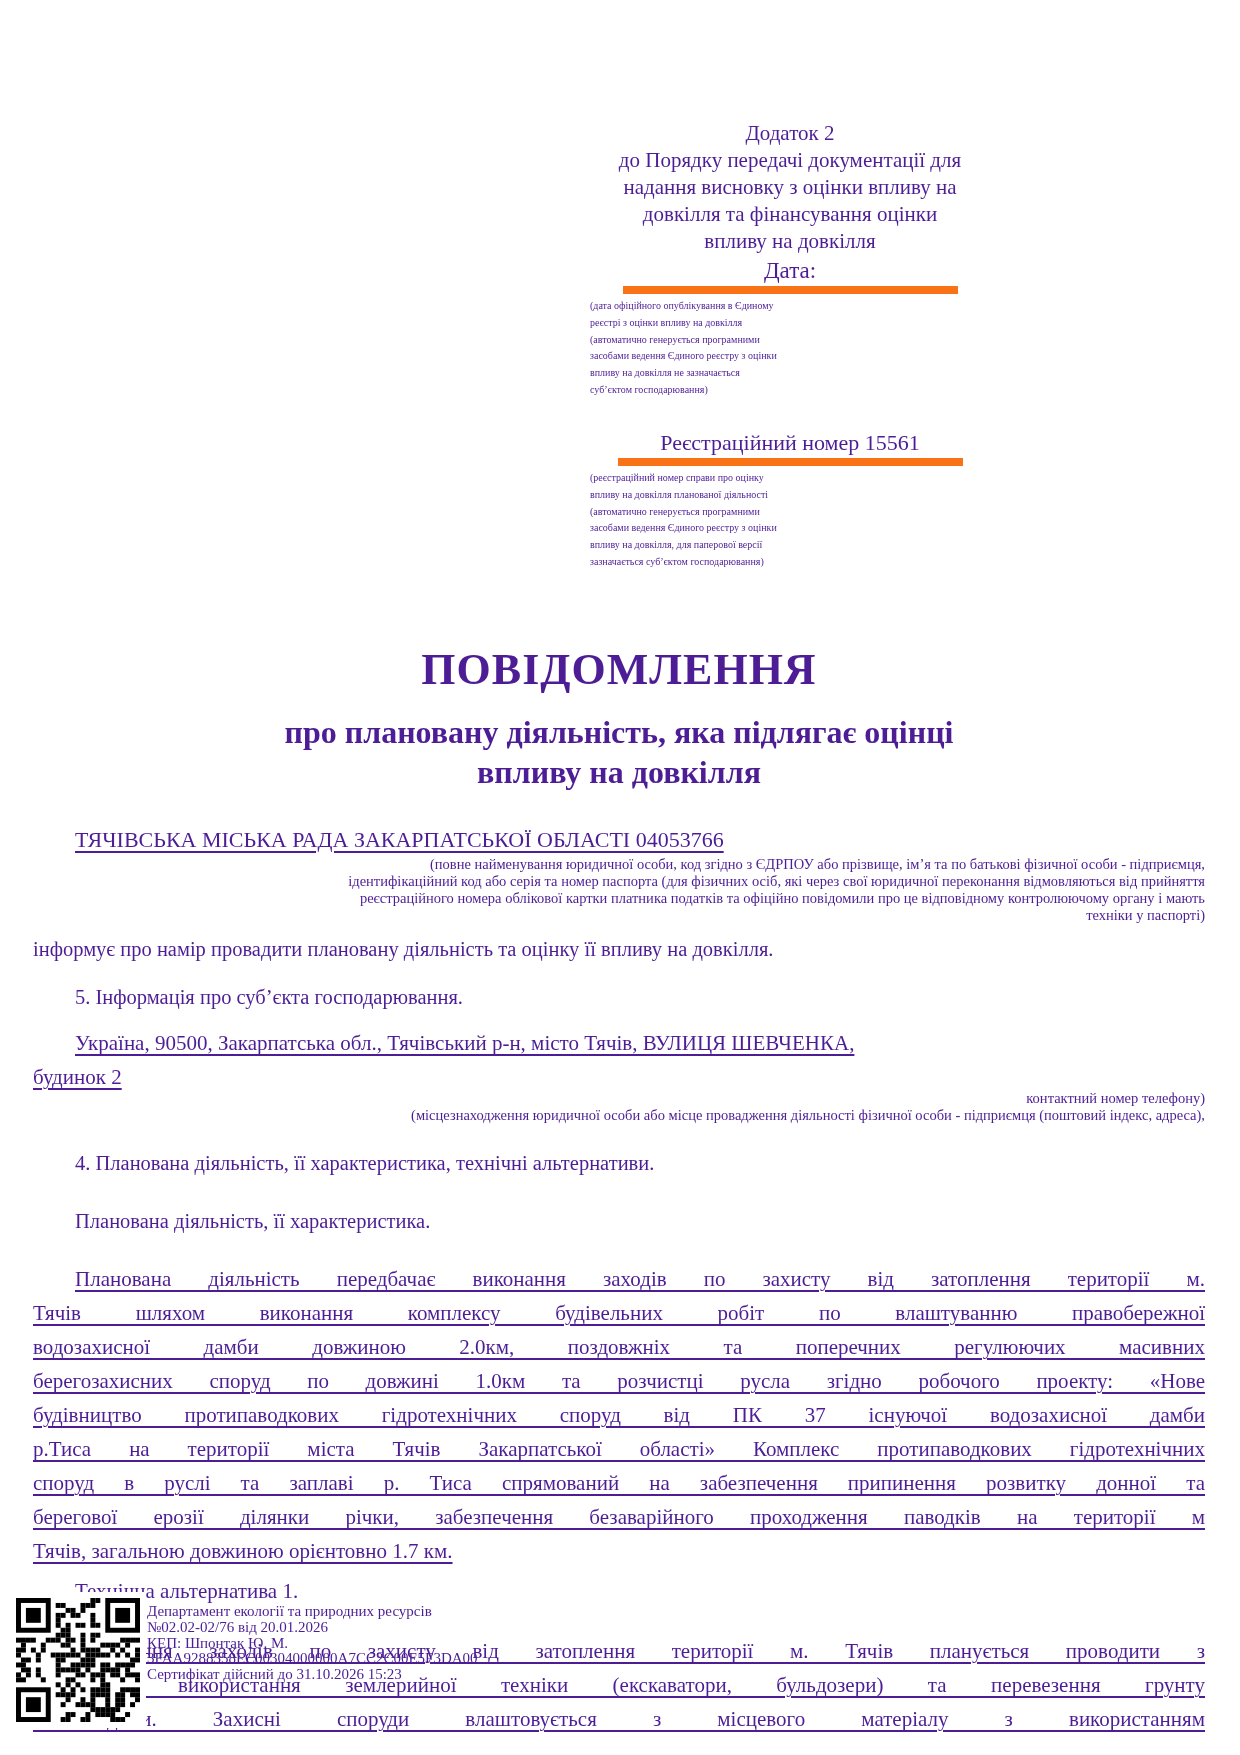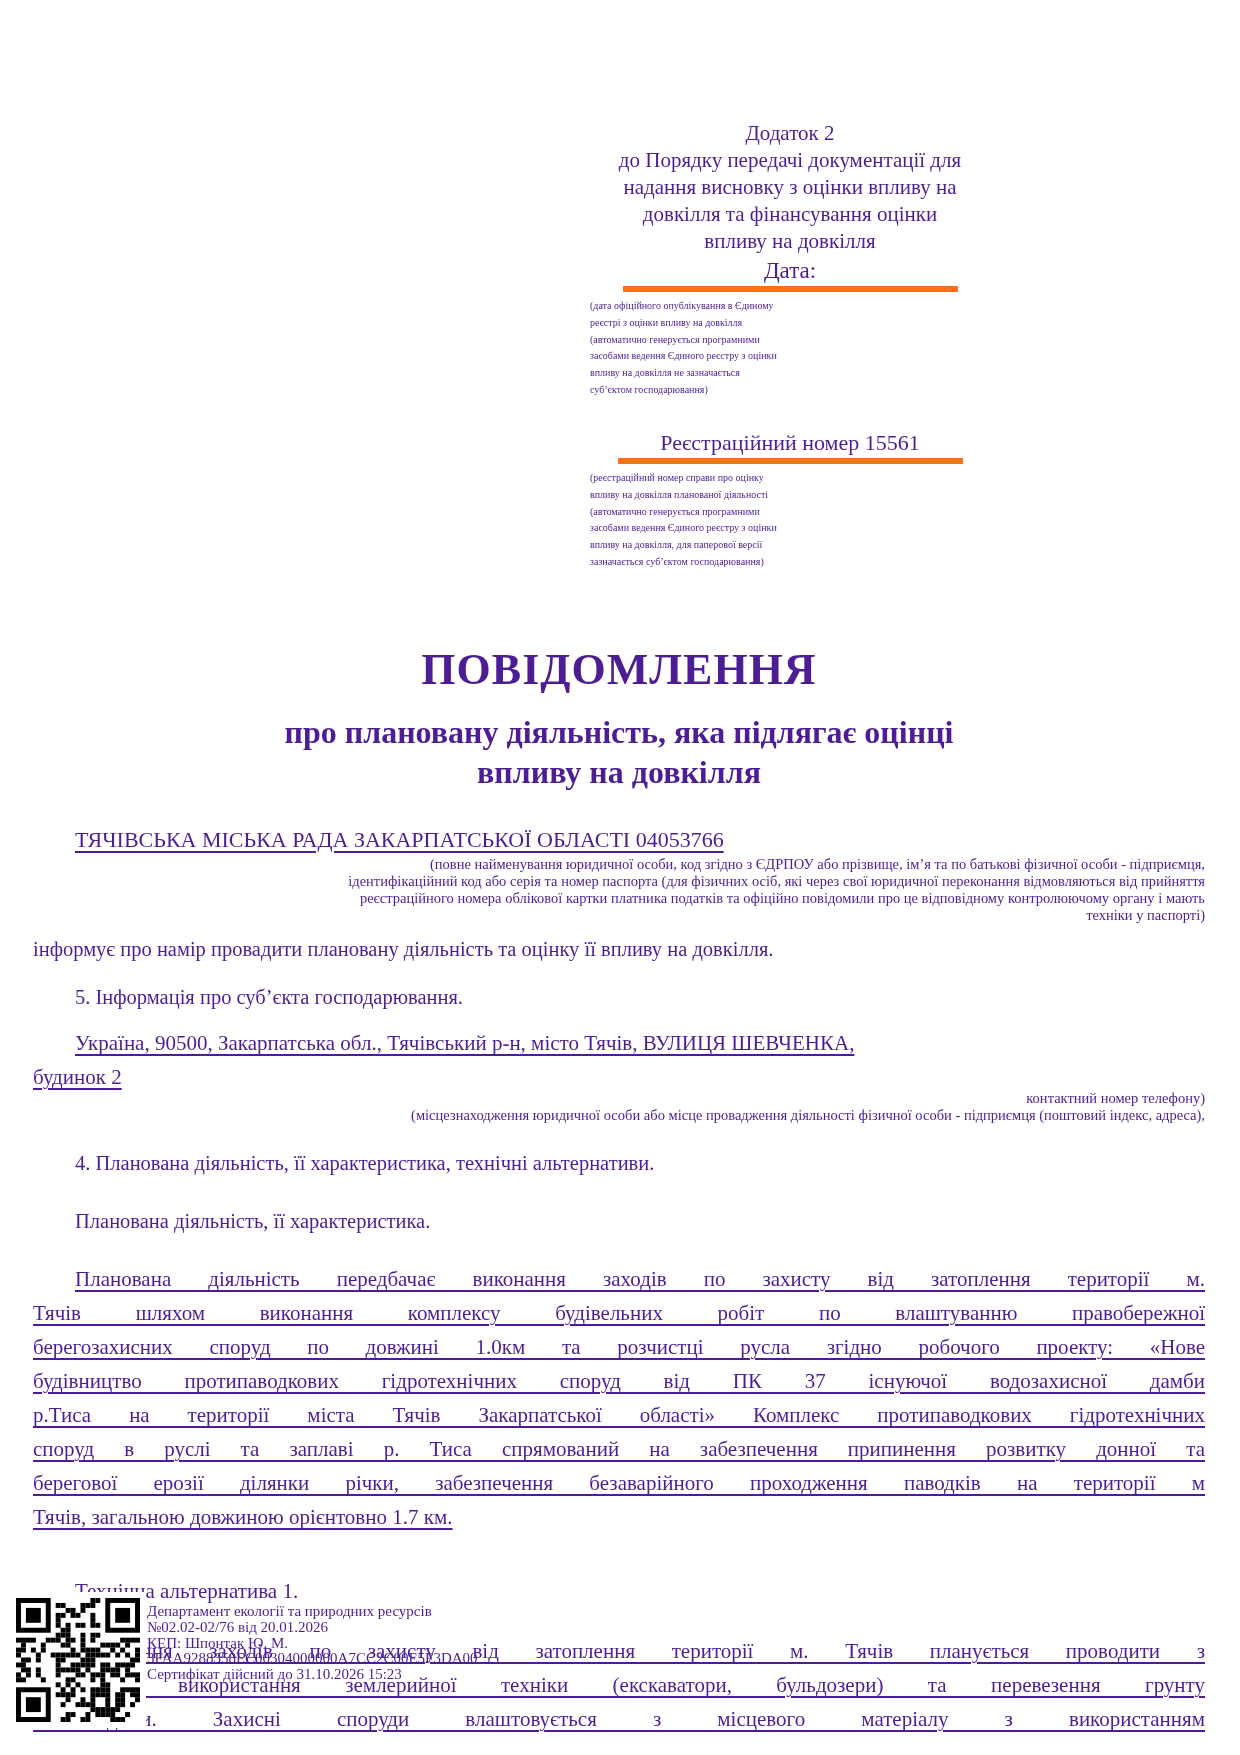--- a/index.html
+++ b/index.html
@@ -7,21 +7,21 @@
     position:relative; width:1240px; height:1755px;
     background:#ffffff; color:#4c1d95; overflow:hidden;
     font-family:Liberation Serif, serif;
   }
   .abs { position:absolute; }
   .col { left:33px; width:1172px; }
   
   .hr-block { left:590px; width:400px; text-align:center; }
   .hr-line { font-size:21px; line-height:27px; }
   .note { font-size:10px; line-height:16.8px; text-align:left; }
-  .fill { display:inline-block; border-bottom:6px solid #f97316; text-align:center; padding-bottom:2px; }
+  .fill { display:inline-block; border-bottom:8px solid #f97316; text-align:center; padding-bottom:2px; }
   .fill-date { min-width:335px; font-size:23px; }
   .fill-reg  { min-width:345px; font-size:22px; }
   
   .doc-title { text-align:center; font-weight:bold; font-size:44px; letter-spacing:1px; }
   .doc-subtitle { text-align:center; font-weight:bold; font-size:32px; line-height:40px; }
   
   .u { text-decoration:underline; text-decoration-thickness:1.5px; text-underline-offset:4px; }
   .body20 { font-size:20.5px; line-height:26px; }
   .ind { text-indent:42px; }
   .note-c { text-align:right; font-size:14.5px; line-height:17px; }
@@ -97,20 +97,21 @@
     <div class="note-c">контактний номер телефону)</div>
     <div class="note-c">(місцезнаходження юридичної особи або місце провадження діяльності фізичної особи - підприємця (поштовий індекс, адреса),</div>
   </div>
 
   <div class="abs col body20 ind" style="top:1150px;">4. Планована діяльність, її характеристика, технічні альтернативи.</div>
   <div class="abs col body20 ind" style="top:1208px;">Планована діяльність, її характеристика.</div>
 
   <div class="abs col" style="top:1262px;">
     <div class="jline ind u">Планована діяльність передбачає виконання заходів по захисту від затоплення території м.</div>
     <div class="jline u">Тячів шляхом виконання комплексу будівельних робіт по влаштуванню правобережної</div>
+    <div class="jline u">водозахисної дамби довжиною 2.0км, поздовжніх та поперечних регулюючих масивних</div>
     <div class="jline u">берегозахисних споруд по довжині 1.0км та розчистці русла згідно робочого проекту: «Нове</div>
     <div class="jline u">будівництво протипаводкових гідротехнічних споруд від ПК 37 існуючої водозахисної дамби</div>
     <div class="jline u">р.Тиса на території міста Тячів Закарпатської області» Комплекс протипаводкових гідротехнічних</div>
     <div class="jline u">споруд в руслі та заплаві р. Тиса спрямований на забезпечення припинення розвитку донної та</div>
     <div class="jline u">берегової ерозії ділянки річки, забезпечення безаварійного проходження паводків на території м</div>
     <div class="lline u">Тячів, загальною довжиною орієнтовно 1.7 км.</div>
   </div>
 
   <div class="abs col lline ind" style="top:1574px;">Технічна альтернатива 1.</div>
 

